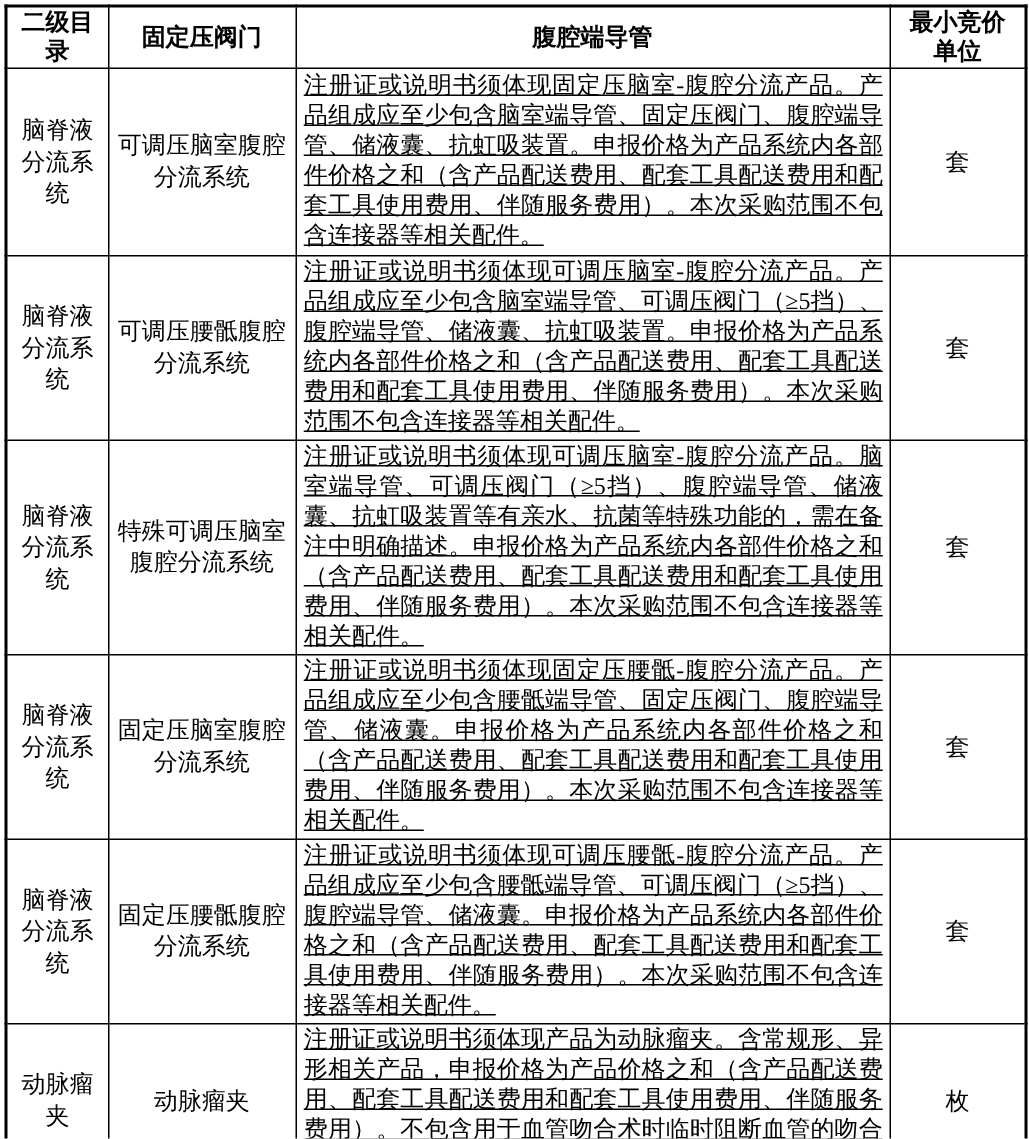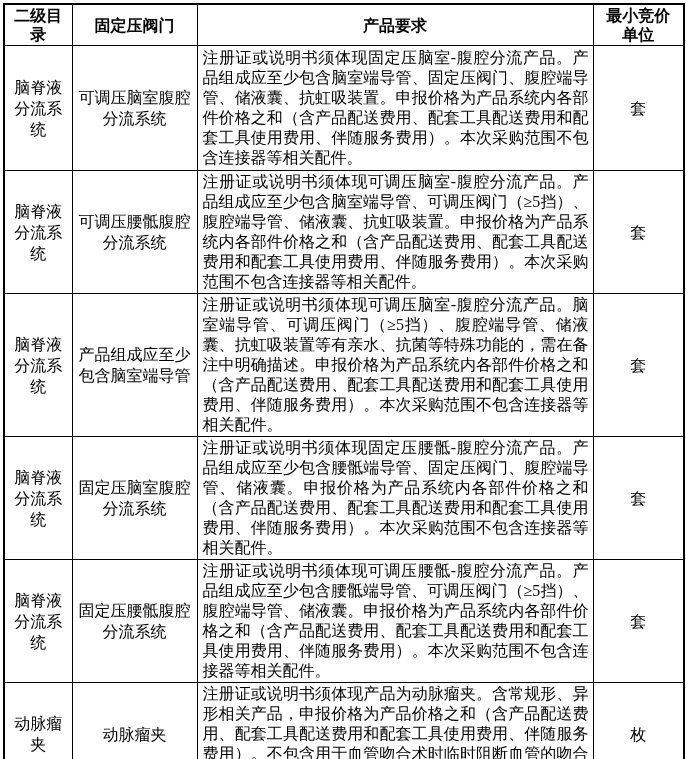--- a/index.html
+++ b/index.html
@@ -38,20 +38,21 @@
     text-align: center;
     vertical-align: middle;
     line-height: 21px;
     padding: 2px 3px;
   }
   td.c3 {
     text-align: justify;
     vertical-align: middle;
     line-height: 20px;
     padding: 1px 4px 1px 5px;
+    text-decoration: underline;
   }
   col.col-1 { width: 68px; }
   col.col-2 { width: 125px; }
   col.col-3 { width: 396px; }
   col.col-4 { width: 91px; }
   thead tr { height: 39px; }
   tbody tr:nth-child(1) { height: 125px; }
   tbody tr:nth-child(2) { height: 112px; }
   tbody tr:nth-child(3) { height: 140px; }
   tbody tr:nth-child(4) { height: 118px; }
@@ -65,41 +66,41 @@
   <colgroup>
     <col class="col-1">
     <col class="col-2">
     <col class="col-3">
     <col class="col-4">
   </colgroup>
   <thead>
     <tr>
       <th>二级目录</th>
       <th>固定压阀门</th>
-      <th>产品要求</th>
+      <th>腹腔端导管</th>
       <th>最小竞价
 单位</th>
     </tr>
   </thead>
   <tbody>
     <tr>
       <td class="c1">脑脊液分流系统</td>
       <td class="c2">可调压脑室腹腔分流系统</td>
       <td class="c3">注册证或说明书须体现固定压脑室-腹腔分流产品。产品组成应至少包含脑室端导管、固定压阀门、腹腔端导管、储液囊、抗虹吸装置。申报价格为产品系统内各部件价格之和（含产品配送费用、配套工具配送费用和配套工具使用费用、伴随服务费用）。本次采购范围不包含连接器等相关配件。</td>
       <td class="c4">套</td>
     </tr>
     <tr>
       <td class="c1">脑脊液分流系统</td>
       <td class="c2">可调压腰骶腹腔分流系统</td>
       <td class="c3">注册证或说明书须体现可调压脑室-腹腔分流产品。产品组成应至少包含脑室端导管、可调压阀门（≥5挡）、腹腔端导管、储液囊、抗虹吸装置。申报价格为产品系统内各部件价格之和（含产品配送费用、配套工具配送费用和配套工具使用费用、伴随服务费用）。本次采购范围不包含连接器等相关配件。</td>
       <td class="c4">套</td>
     </tr>
     <tr>
       <td class="c1">脑脊液分流系统</td>
-      <td class="c2">产品组成应至少包含脑室端导管</td>
+      <td class="c2">特殊可调压脑室腹腔分流系统</td>
       <td class="c3">注册证或说明书须体现可调压脑室-腹腔分流产品。脑室端导管、可调压阀门（≥5挡）、腹腔端导管、储液囊、抗虹吸装置等有亲水、抗菌等特殊功能的，需在备注中明确描述。申报价格为产品系统内各部件价格之和（含产品配送费用、配套工具配送费用和配套工具使用费用、伴随服务费用）。本次采购范围不包含连接器等相关配件。</td>
       <td class="c4">套</td>
     </tr>
     <tr>
       <td class="c1">脑脊液分流系统</td>
       <td class="c2">固定压脑室腹腔分流系统</td>
       <td class="c3">注册证或说明书须体现固定压腰骶-腹腔分流产品。产品组成应至少包含腰骶端导管、固定压阀门、腹腔端导管、储液囊。申报价格为产品系统内各部件价格之和（含产品配送费用、配套工具配送费用和配套工具使用费用、伴随服务费用）。本次采购范围不包含连接器等相关配件。</td>
       <td class="c4">套</td>
     </tr>
     <tr>

